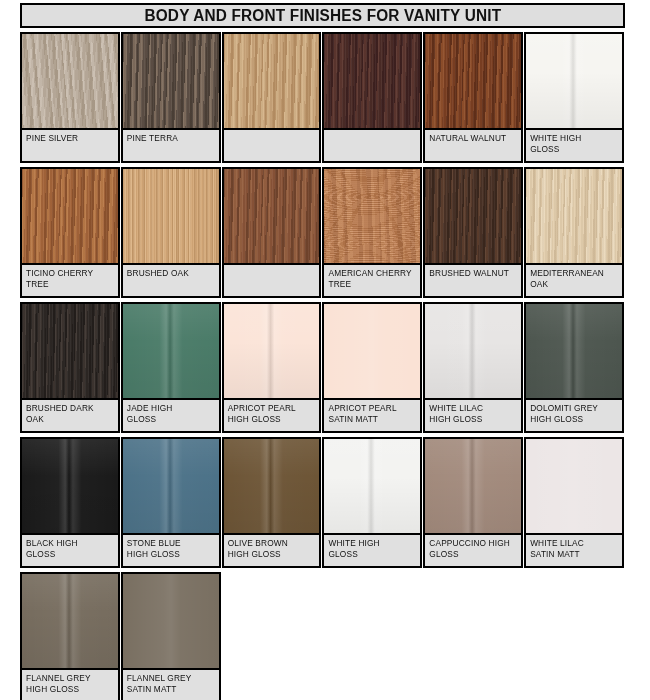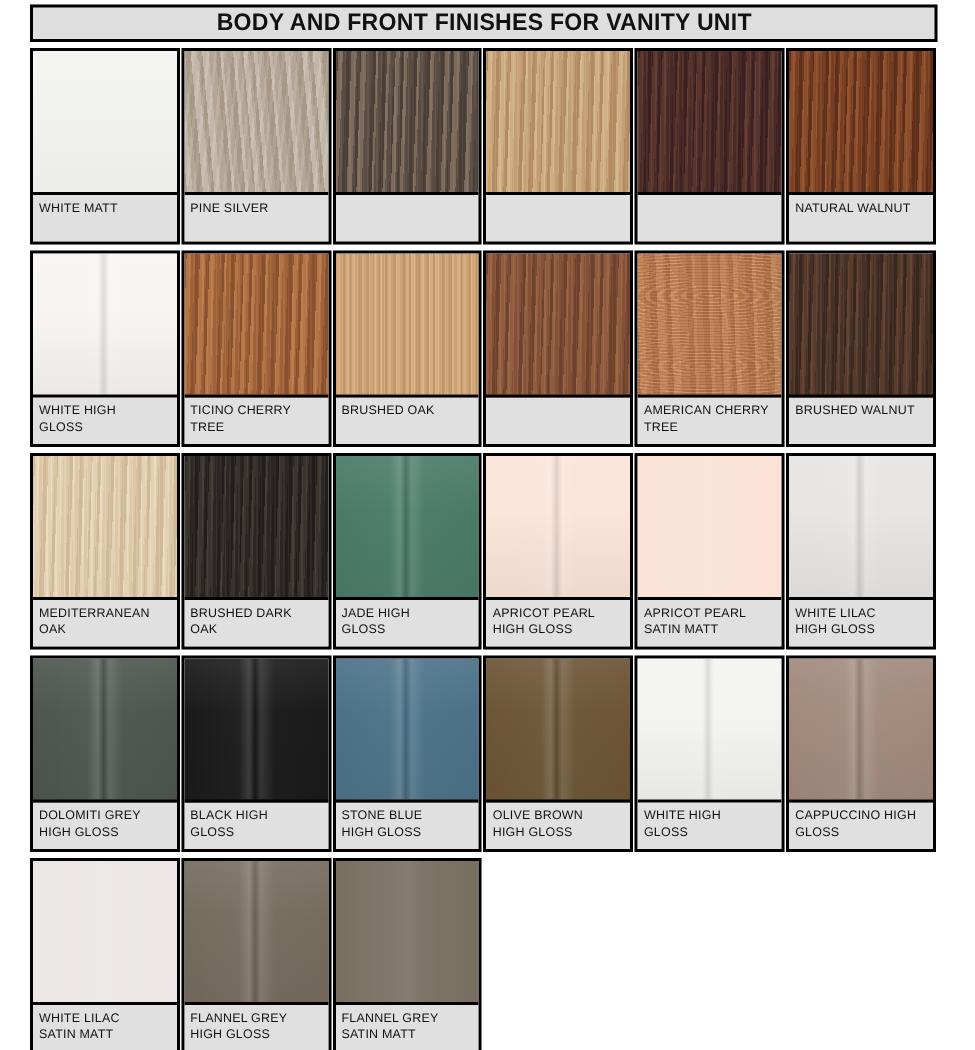--- a/index.html
+++ b/index.html
@@ -94,44 +94,37 @@
 
 <div id="board">
 
   <div class="title-bar">
     <div class="title-text">BODY AND FRONT FINISHES FOR VANITY UNIT</div>
   </div>
 
   <div class="grid" id="grid">
       <div class="cell">
         <div class="cell-inner">
-          <div class="swatch" style="background: rgb(244, 244, 242);">
-            <div class="gloss" style="background: linear-gradient(rgba(255, 255, 255, 0.03), rgba(0, 0, 0, 0.03)); opacity: 1;"></div>
-          </div>
-          <div class="label">
-            <div>WHITE MATT</div>
-          </div>
-        </div>
-      </div>
-      <div class="cell">
-        <div class="cell-inner">
           <div class="swatch" style="background: rgb(185, 171, 155);">
             <div class="gloss" style="background: repeating-linear-gradient(85deg, rgb(163, 147, 127) 0px, rgb(163, 147, 127) 1.73px, rgb(211, 199, 186) 1.73px, rgb(211, 199, 186) 5.41px, rgb(185, 171, 155) 5.41px, rgb(185, 171, 155) 8.45px, rgb(163, 147, 127) 8.45px, rgb(163, 147, 127) 12.24px, rgb(211, 199, 186) 12.24px, rgb(211, 199, 186) 16.35px, rgb(185, 171, 155) 16.35px, rgb(185, 171, 155) 17.51px, rgb(163, 147, 127) 17.51px, rgb(163, 147, 127) 19.88px, rgb(211, 199, 186) 19.88px, rgb(211, 199, 186) 24.08px, rgb(185, 171, 155) 24.08px, rgb(185, 171, 155) 28.76px, rgb(163, 147, 127) 28.76px, rgb(163, 147, 127) 31.77px, rgb(211, 199, 186) 31.77px, rgb(211, 199, 186) 33.45px, rgb(185, 171, 155) 33.45px, rgb(185, 171, 155) 36.99px, rgb(163, 147, 127) 36.99px, rgb(163, 147, 127) 40.4px, rgb(211, 199, 186) 40.4px, rgb(211, 199, 186) 42.49px, rgb(185, 171, 155) 42.49px, rgb(185, 171, 155) 45.73px, rgb(163, 147, 127) 45.73px, rgb(163, 147, 127) 47.05px, rgb(211, 199, 186) 47.05px, rgb(211, 199, 186) 50.18px, rgb(185, 171, 155) 50.18px, rgb(185, 171, 155) 51.72px, rgb(163, 147, 127) 51.72px, rgb(163, 147, 127) 53.97px, rgb(211, 199, 186) 53.97px, rgb(211, 199, 186) 56.51px, rgb(185, 171, 155) 56.51px, rgb(185, 171, 155) 60.45px, rgb(163, 147, 127) 60.45px, rgb(163, 147, 127) 64.37px, rgb(211, 199, 186) 64.37px, rgb(211, 199, 186) 66.32px, rgb(185, 171, 155) 66.32px, rgb(185, 171, 155) 70.6px, rgb(163, 147, 127) 70.6px, rgb(163, 147, 127) 74.67px, rgb(211, 199, 186) 74.67px, rgb(211, 199, 186) 77.63px, rgb(185, 171, 155) 77.63px, rgb(185, 171, 155) 81.81px, rgb(163, 147, 127) 81.81px, rgb(163, 147, 127) 86.13px, rgb(211, 199, 186) 86.13px, rgb(211, 199, 186) 89.44px, rgb(185, 171, 155) 89.44px, rgb(185, 171, 155) 90.8px, rgb(163, 147, 127) 90.8px, rgb(163, 147, 127) 93.2px, rgb(211, 199, 186) 93.2px, rgb(211, 199, 186) 97.83px, rgb(185, 171, 155) 97.83px, rgb(185, 171, 155) 99.17px, rgb(163, 147, 127) 99.17px, rgb(163, 147, 127) 102.99px); opacity: 0.6;"></div>
             <div class="gloss" style="background: repeating-linear-gradient(96deg, rgba(255, 255, 255, 0.12) 0px, rgba(255, 255, 255, 0.12) 2px, rgba(0, 0, 0, 0.06) 2px, rgba(0, 0, 0, 0.06) 5px); opacity: 0.5;"></div>
           </div>
           <div class="label">
             <div>PINE SILVER</div>
           </div>
         </div>
       </div>
       <div class="cell">
         <div class="cell-inner">
           <div class="swatch" style="background: rgb(93, 79, 69);">
             <div class="gloss" style="background: repeating-linear-gradient(92deg, rgb(63, 52, 44) 0px, rgb(63, 52, 44) 1.47px, rgb(154, 133, 113) 1.47px, rgb(154, 133, 113) 4.58px, rgb(93, 79, 69) 4.58px, rgb(93, 79, 69) 7.15px, rgb(63, 52, 44) 7.15px, rgb(63, 52, 44) 10.36px, rgb(154, 133, 113) 10.36px, rgb(154, 133, 113) 13.84px, rgb(93, 79, 69) 13.84px, rgb(93, 79, 69) 14.81px, rgb(63, 52, 44) 14.81px, rgb(63, 52, 44) 16.82px, rgb(154, 133, 113) 16.82px, rgb(154, 133, 113) 20.38px, rgb(93, 79, 69) 20.38px, rgb(93, 79, 69) 24.34px, rgb(63, 52, 44) 24.34px, rgb(63, 52, 44) 26.88px, rgb(154, 133, 113) 26.88px, rgb(154, 133, 113) 28.31px, rgb(93, 79, 69) 28.31px, rgb(93, 79, 69) 31.3px, rgb(63, 52, 44) 31.3px, rgb(63, 52, 44) 34.18px, rgb(154, 133, 113) 34.18px, rgb(154, 133, 113) 35.95px, rgb(93, 79, 69) 35.95px, rgb(93, 79, 69) 38.7px, rgb(63, 52, 44) 38.7px, rgb(63, 52, 44) 39.81px, rgb(154, 133, 113) 39.81px, rgb(154, 133, 113) 42.46px, rgb(93, 79, 69) 42.46px, rgb(93, 79, 69) 43.77px, rgb(63, 52, 44) 43.77px, rgb(63, 52, 44) 45.66px, rgb(154, 133, 113) 45.66px, rgb(154, 133, 113) 47.81px, rgb(93, 79, 69) 47.81px, rgb(93, 79, 69) 51.15px, rgb(63, 52, 44) 51.15px, rgb(63, 52, 44) 54.47px, rgb(154, 133, 113) 54.47px, rgb(154, 133, 113) 56.11px, rgb(93, 79, 69) 56.11px, rgb(93, 79, 69) 59.74px, rgb(63, 52, 44) 59.74px, rgb(63, 52, 44) 63.18px, rgb(154, 133, 113) 63.18px, rgb(154, 133, 113) 65.69px, rgb(93, 79, 69) 65.69px, rgb(93, 79, 69) 69.22px, rgb(63, 52, 44) 69.22px, rgb(63, 52, 44) 72.88px, rgb(154, 133, 113) 72.88px, rgb(154, 133, 113) 75.68px, rgb(93, 79, 69) 75.68px, rgb(93, 79, 69) 76.83px, rgb(63, 52, 44) 76.83px, rgb(63, 52, 44) 78.86px, rgb(154, 133, 113) 78.86px, rgb(154, 133, 113) 82.78px, rgb(93, 79, 69) 82.78px, rgb(93, 79, 69) 83.91px, rgb(63, 52, 44) 83.91px, rgb(63, 52, 44) 87.15px); opacity: 0.55;"></div>
             <div class="gloss" style="background: repeating-linear-gradient(90deg, rgba(255, 255, 255, 0.09) 0px, rgba(255, 255, 255, 0.09) 1px, rgba(0, 0, 0, 0.07) 1px, rgba(0, 0, 0, 0.07) 3px); opacity: 0.5;"></div>
+          </div>
+          <div class="label">
+            <div>PINE TERRA</div>
           </div>
         </div>
       </div>
       <div class="cell">
         <div class="cell-inner">
           <div class="swatch" style="background: rgb(201, 164, 121);">
             <div class="gloss" style="background: repeating-linear-gradient(92deg, rgb(169, 127, 82) 0px, rgb(169, 127, 82) 1.47px, rgb(223, 193, 151) 1.47px, rgb(223, 193, 151) 4.58px, rgb(201, 164, 121) 4.58px, rgb(201, 164, 121) 7.15px, rgb(169, 127, 82) 7.15px, rgb(169, 127, 82) 10.36px, rgb(223, 193, 151) 10.36px, rgb(223, 193, 151) 13.84px, rgb(201, 164, 121) 13.84px, rgb(201, 164, 121) 14.81px, rgb(169, 127, 82) 14.81px, rgb(169, 127, 82) 16.82px, rgb(223, 193, 151) 16.82px, rgb(223, 193, 151) 20.38px, rgb(201, 164, 121) 20.38px, rgb(201, 164, 121) 24.34px, rgb(169, 127, 82) 24.34px, rgb(169, 127, 82) 26.88px, rgb(223, 193, 151) 26.88px, rgb(223, 193, 151) 28.31px, rgb(201, 164, 121) 28.31px, rgb(201, 164, 121) 31.3px, rgb(169, 127, 82) 31.3px, rgb(169, 127, 82) 34.18px, rgb(223, 193, 151) 34.18px, rgb(223, 193, 151) 35.95px, rgb(201, 164, 121) 35.95px, rgb(201, 164, 121) 38.7px, rgb(169, 127, 82) 38.7px, rgb(169, 127, 82) 39.81px, rgb(223, 193, 151) 39.81px, rgb(223, 193, 151) 42.46px, rgb(201, 164, 121) 42.46px, rgb(201, 164, 121) 43.77px, rgb(169, 127, 82) 43.77px, rgb(169, 127, 82) 45.66px, rgb(223, 193, 151) 45.66px, rgb(223, 193, 151) 47.81px, rgb(201, 164, 121) 47.81px, rgb(201, 164, 121) 51.15px, rgb(169, 127, 82) 51.15px, rgb(169, 127, 82) 54.47px, rgb(223, 193, 151) 54.47px, rgb(223, 193, 151) 56.11px, rgb(201, 164, 121) 56.11px, rgb(201, 164, 121) 59.74px, rgb(169, 127, 82) 59.74px, rgb(169, 127, 82) 63.18px, rgb(223, 193, 151) 63.18px, rgb(223, 193, 151) 65.69px, rgb(201, 164, 121) 65.69px, rgb(201, 164, 121) 69.22px, rgb(169, 127, 82) 69.22px, rgb(169, 127, 82) 72.88px, rgb(223, 193, 151) 72.88px, rgb(223, 193, 151) 75.68px, rgb(201, 164, 121) 75.68px, rgb(201, 164, 121) 76.83px, rgb(169, 127, 82) 76.83px, rgb(169, 127, 82) 78.86px, rgb(223, 193, 151) 78.86px, rgb(223, 193, 151) 82.78px, rgb(201, 164, 121) 82.78px, rgb(201, 164, 121) 83.91px, rgb(169, 127, 82) 83.91px, rgb(169, 127, 82) 87.15px); opacity: 0.55;"></div>
             <div class="gloss" style="background: repeating-linear-gradient(90deg, rgba(255, 255, 255, 0.09) 0px, rgba(255, 255, 255, 0.09) 1px, rgba(0, 0, 0, 0.07) 1px, rgba(0, 0, 0, 0.07) 3px); opacity: 0.5;"></div>
           </div>
         </div>

